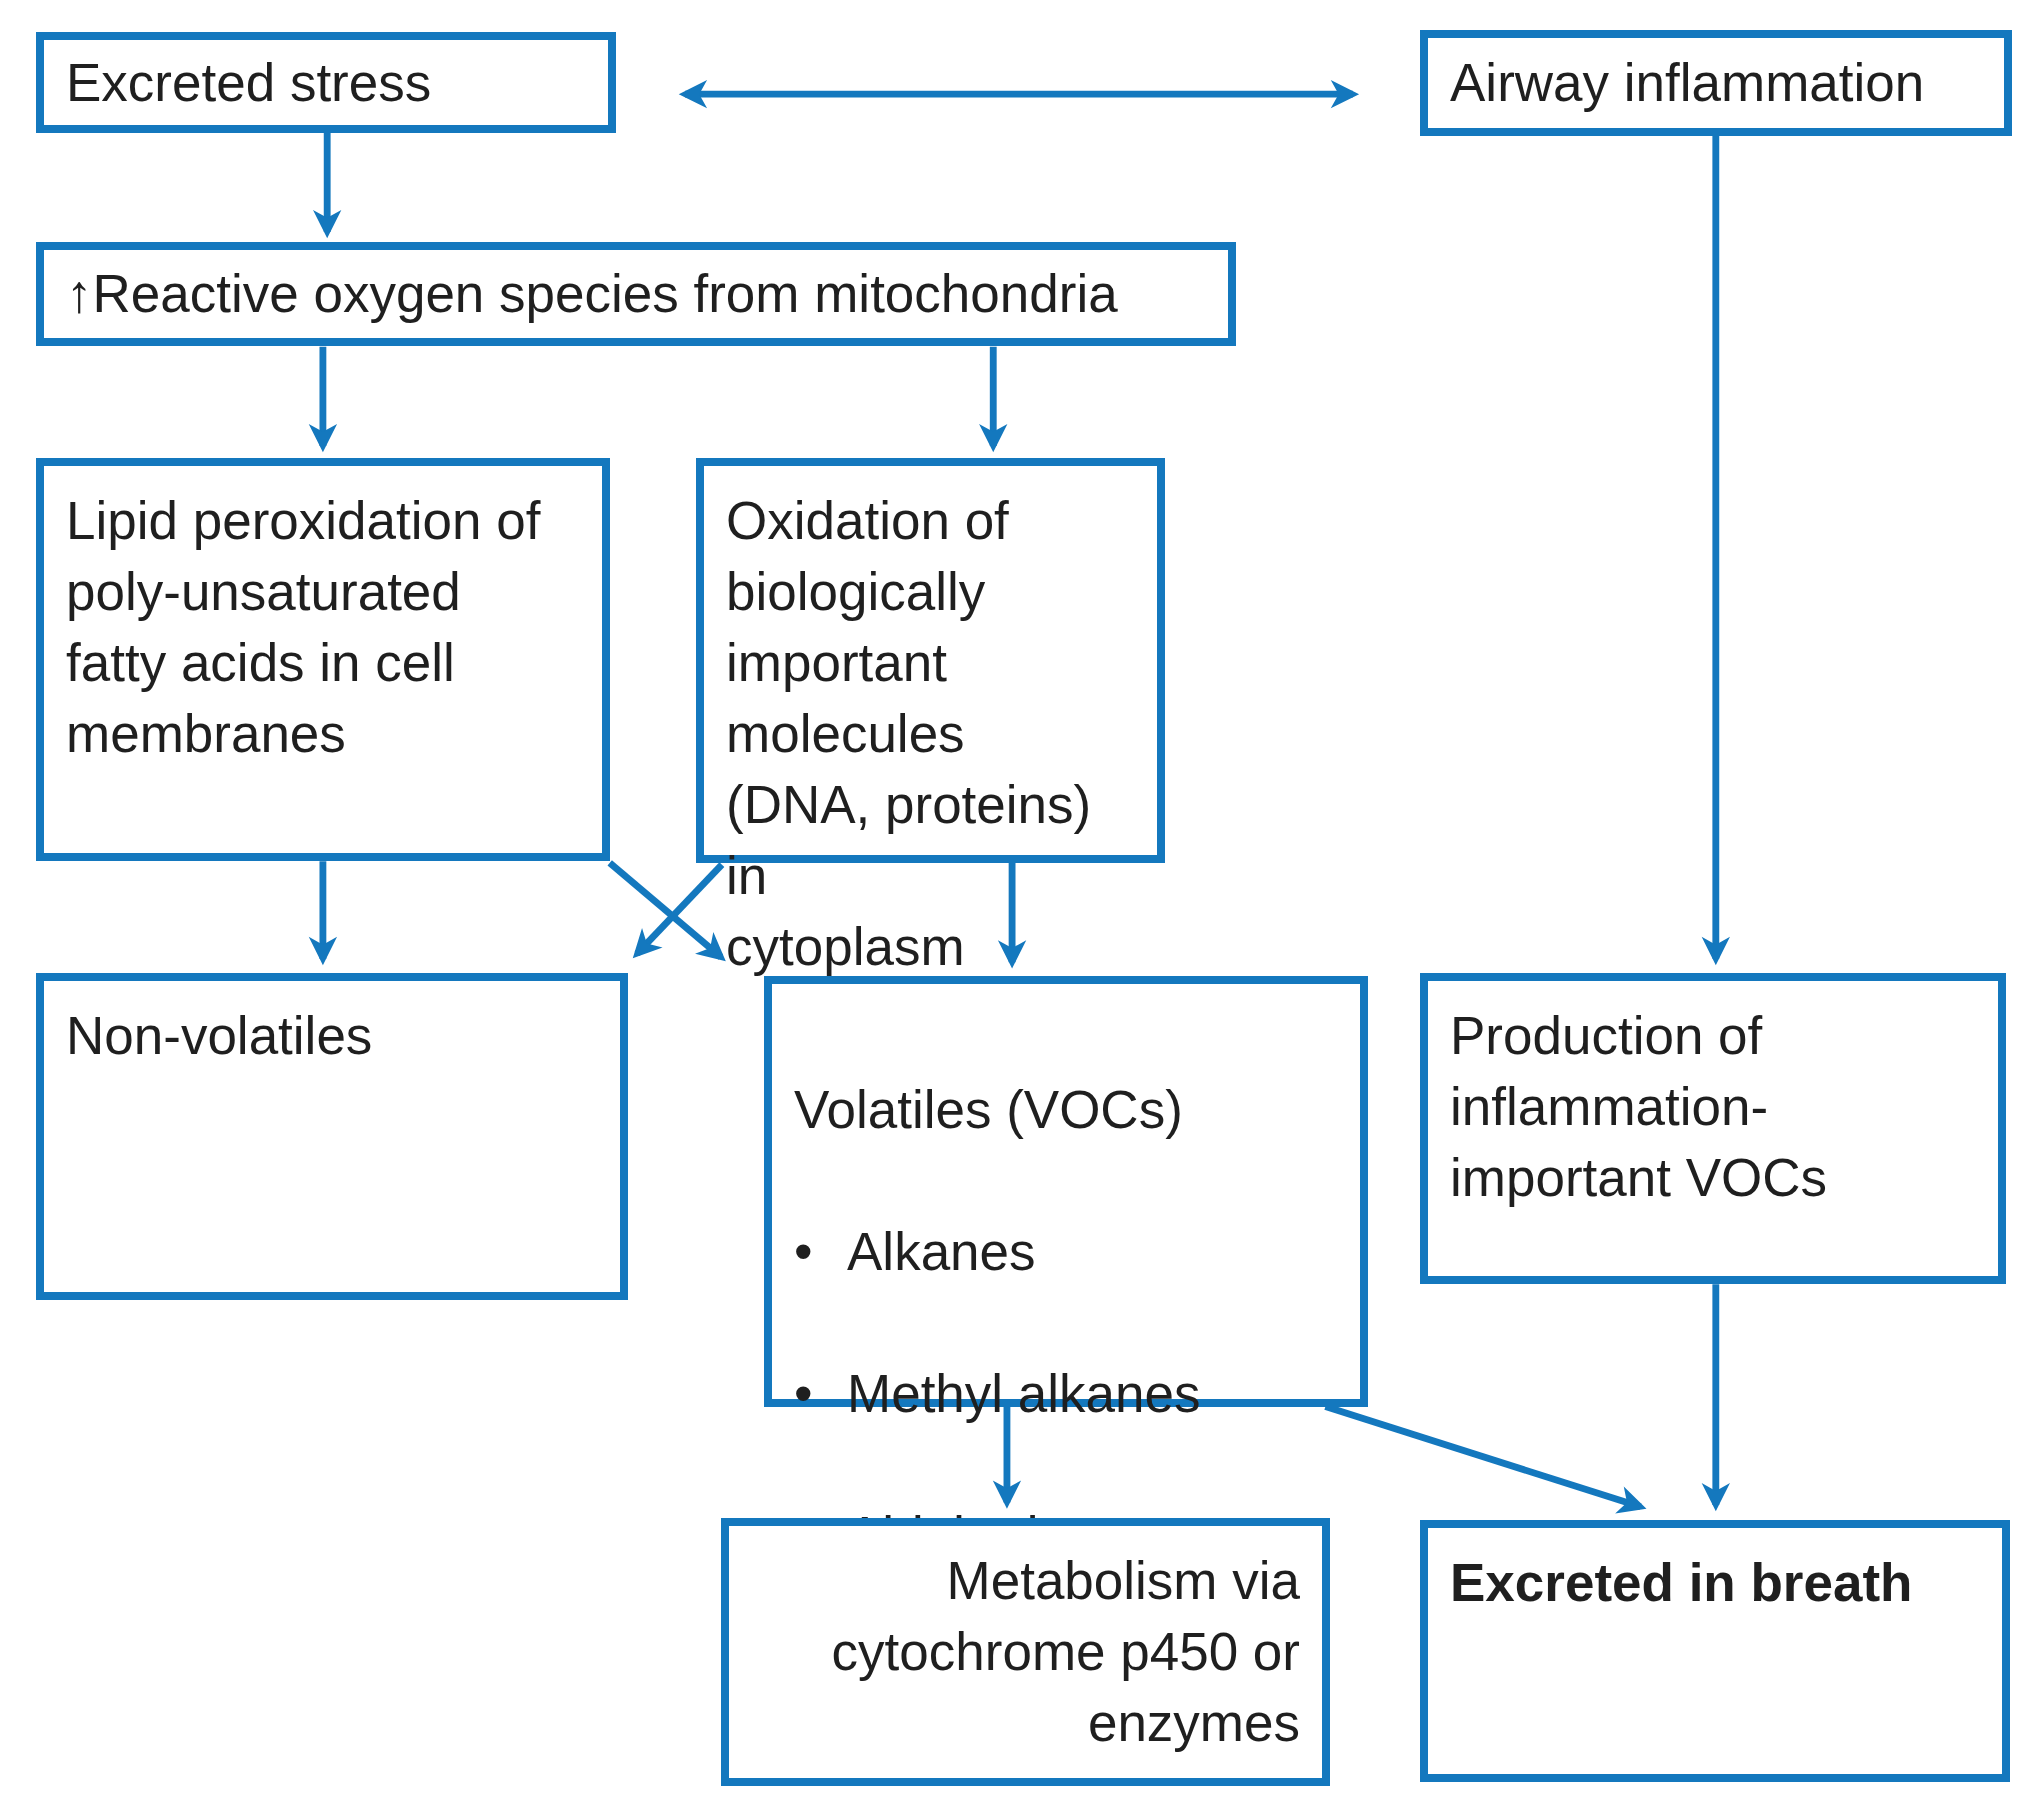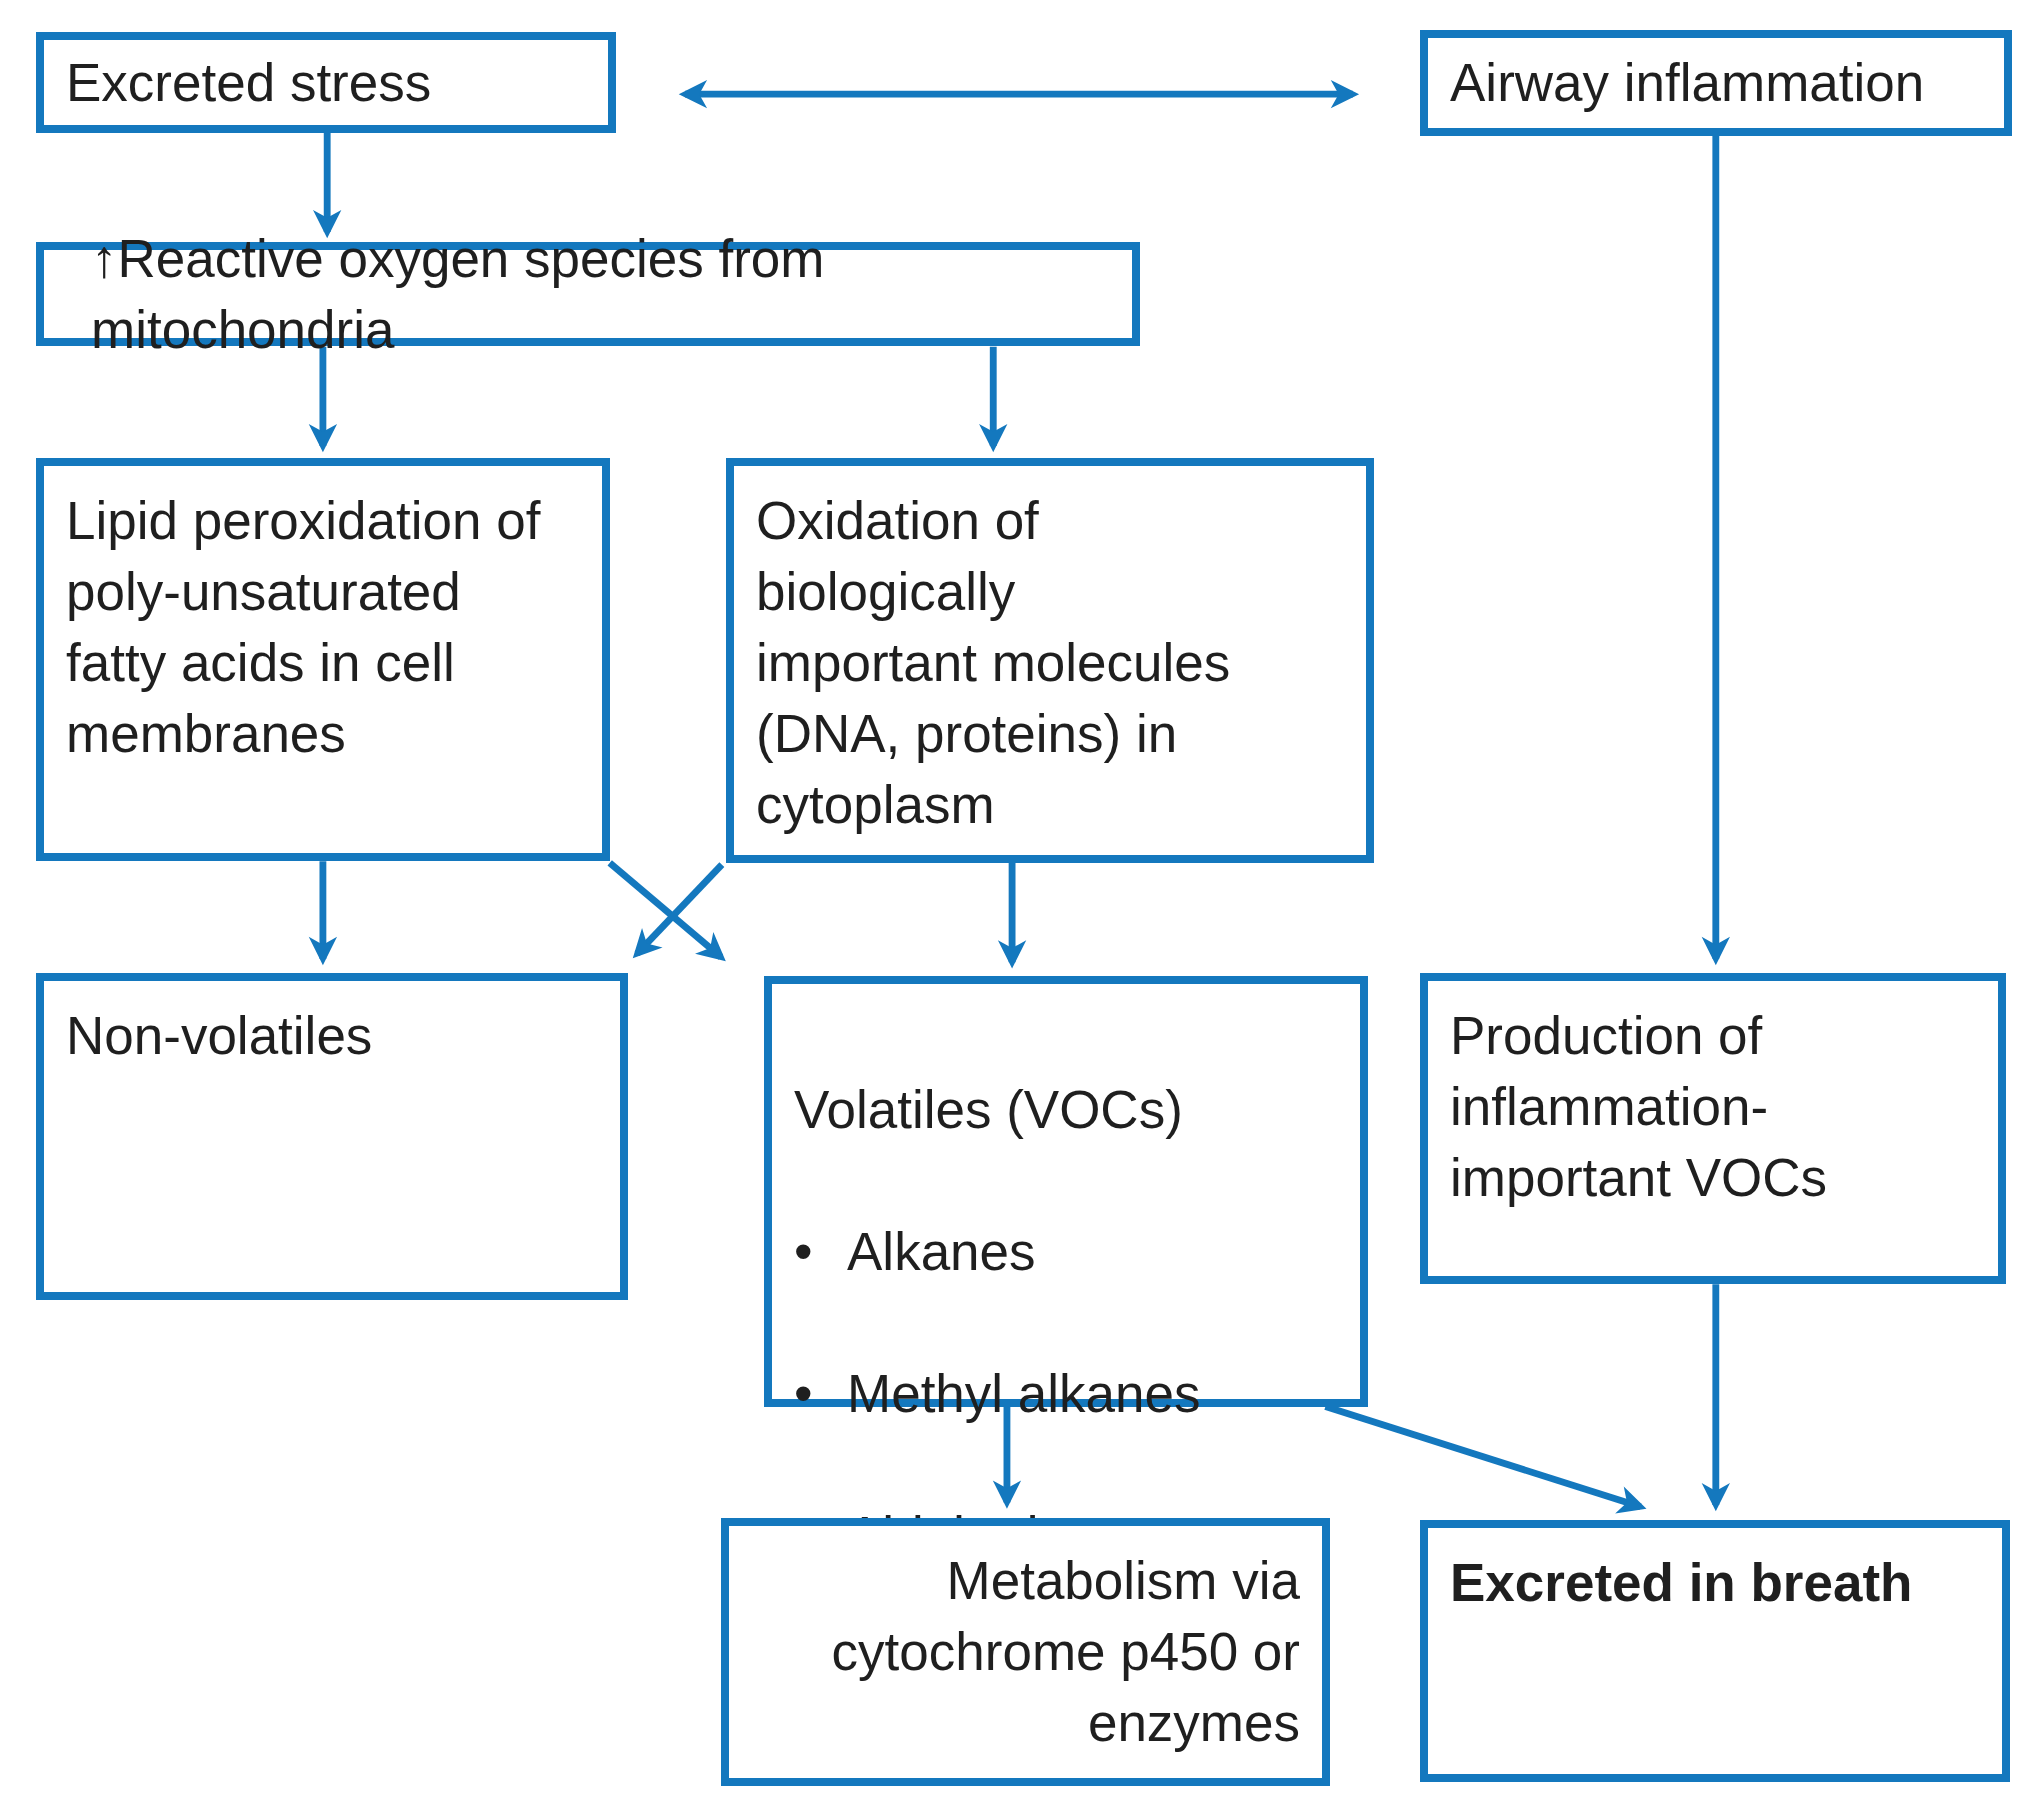--- a/index.html
+++ b/index.html
@@ -28,23 +28,23 @@
   .node.center { display: flex; align-items: center; }
   .node.center .label { padding: 0 22px; }
   .bold .label { font-weight: 700; }
 
   .bullet-row { display: flex; align-items: baseline; }
   .bullet { width: 53px; flex: 0 0 53px; }
 
   
   #n-oxidative   { left: 36px;   top: 32px;   width: 580px;  height: 101px; }
   #n-airway      { left: 1420px; top: 30px;   width: 592px;  height: 106px; }
-  #n-ros         { left: 36px;   top: 242px;  width: 1104px; height: 104px; padding-left: 25px; }
+  #n-ros         { left: 36px;   top: 242px;  width: 1200px; height: 104px; }
   #n-lipid       { left: 36px;   top: 458px;  width: 574px;  height: 403px; }
-  #n-oxidation   { left: 726px;  top: 458px;  width: 648px;  height: 405px; }
+  #n-oxidation   { left: 696px;  top: 458px;  width: 469px;  height: 405px; }
   #n-nonvol      { left: 36px;   top: 973px; width: 592px;  height: 327px; }
   #n-volatiles   { left: 722px;  top: 976px; width: 604px;  height: 431px; margin-left: 42px; }
   #n-production  { left: 1420px; top: 973px; width: 586px;  height: 311px; }
   #n-metabolism  { left: 721px;  top: 1518px; width: 609px;  height: 268px; text-align: right; }
   #n-excreted    { left: 1420px; top: 1520px; width: 590px;  height: 262px; }
 
   #edges {
     position: absolute;
     left: 0; top: 0;
     width: 2043px; height: 1797px;

